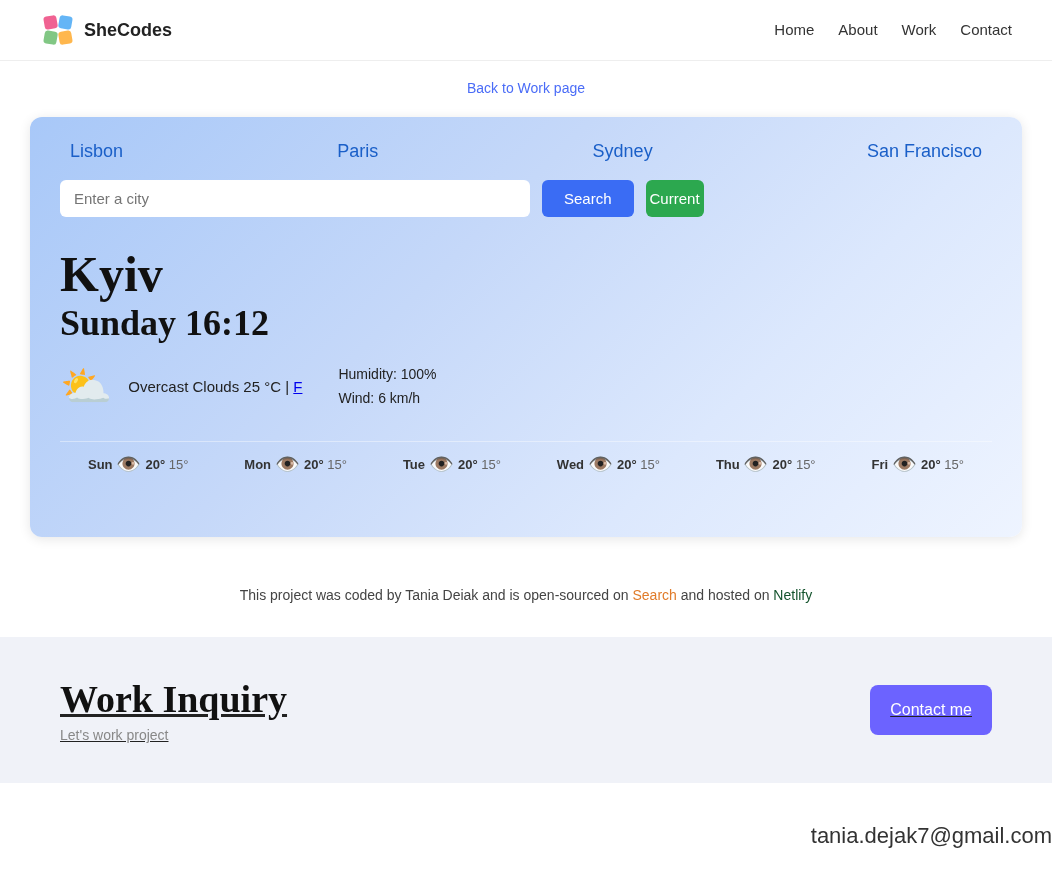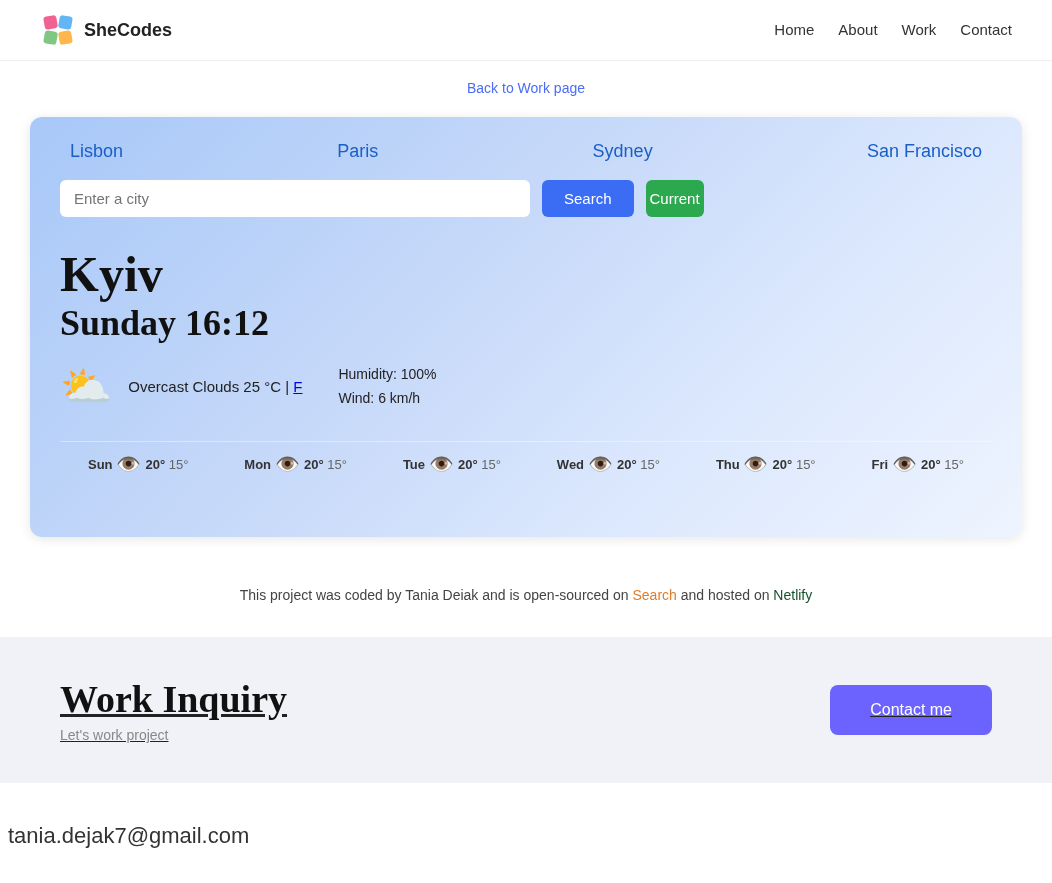--- a/index.html
+++ b/index.html
@@ -203,33 +203,32 @@
     .inquiry-subtitle {
       font-size: 14px;
       color: #888;
       margin-top: 6px;
     }
     .contact-btn {
       background: #6c63ff;
       color: #fff;
       border: none;
       border-radius: 8px;
-      padding: 16px 40px;
+      padding: 16px 20px;
       font-size: 16px;
       cursor: pointer;
       white-space: nowrap;
     }
 
     
     .email-footer {
-      text-align: left;
+      text-align: right;
       padding: 40px 0 30px;
       font-size: 22px;
       color: #333;
-      margin-left: 8px;
     }
   </style>
 </head>
 <body>
 
 <nav class="navbar">
   <a class="logo" href="#">
     <svg class="logo-icon" viewBox="0 0 36 36">
       <polygon points="18,2 30,10 30,26 18,34 6,26 6,10" fill="none"></polygon>
       <rect x="4" y="4" width="13" height="13" rx="3" fill="#f06292" transform="rotate(-10 10 10)"></rect>

